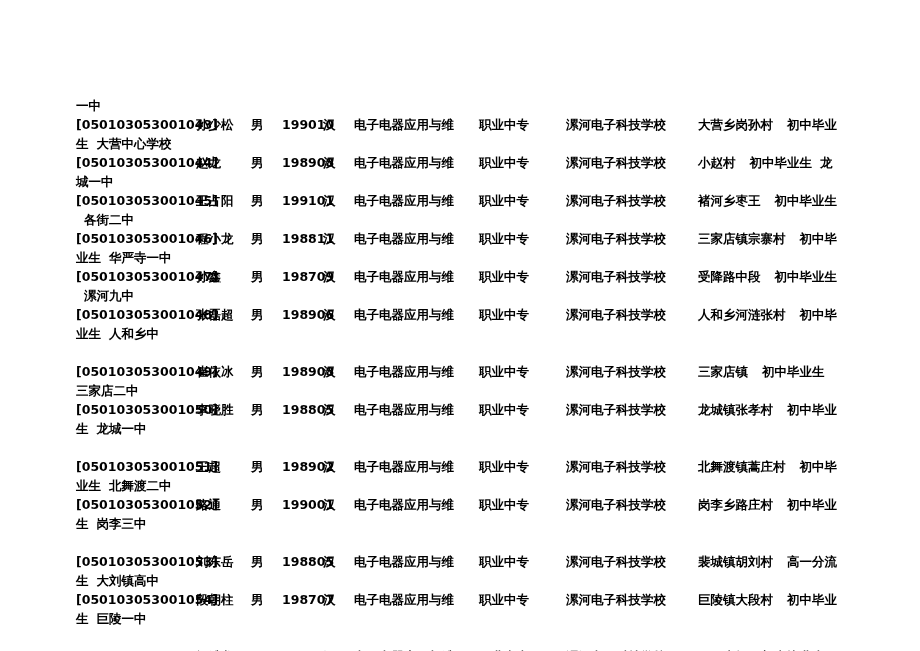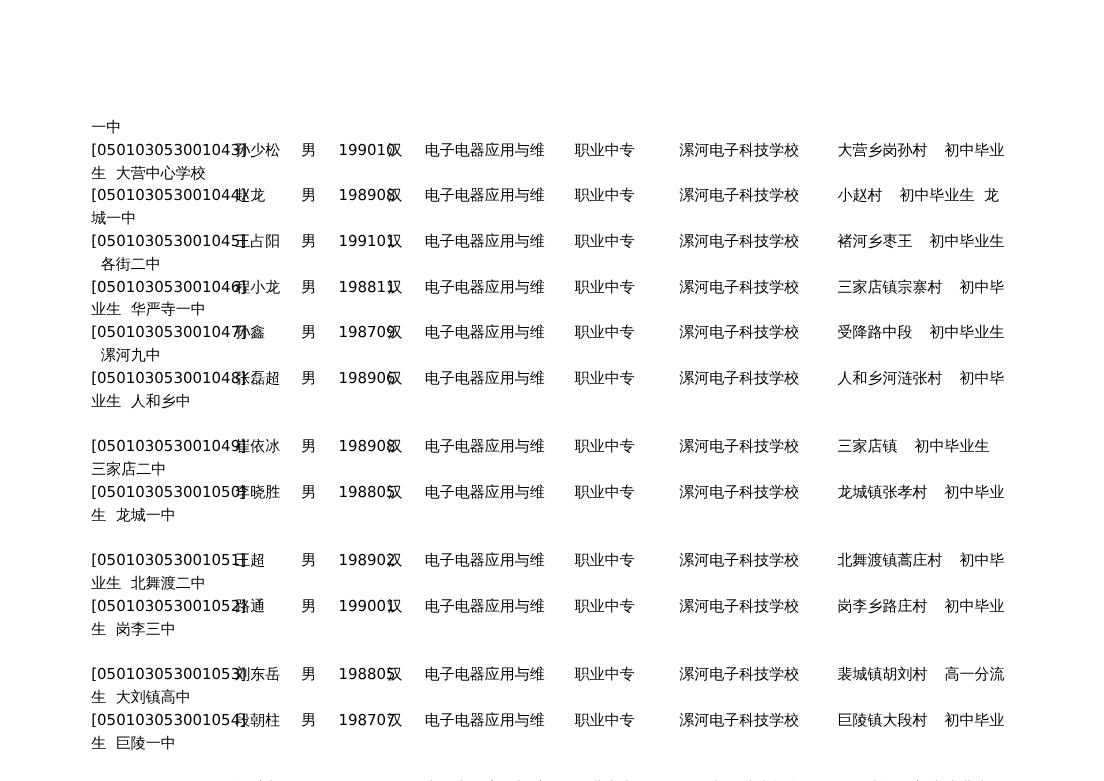--- a/index.html
+++ b/index.html
@@ -13,20 +13,21 @@
     font-family: "DejaVu Sans", "Liberation Sans", sans-serif;
     color: #000000;
     overflow: hidden;
   }
   .page {
     position: relative;
     width: 920px;
     height: 651px;
     box-sizing: border-box;
     padding: 96px 0 0 0;
+    font-weight: bold;
   }
   .doc {
     margin: 0 76px 0 76px;
     width: 768px;
   }
   .lead {
     font-size: 12.5px;
     line-height: 19px;
     white-space: pre;
   }

